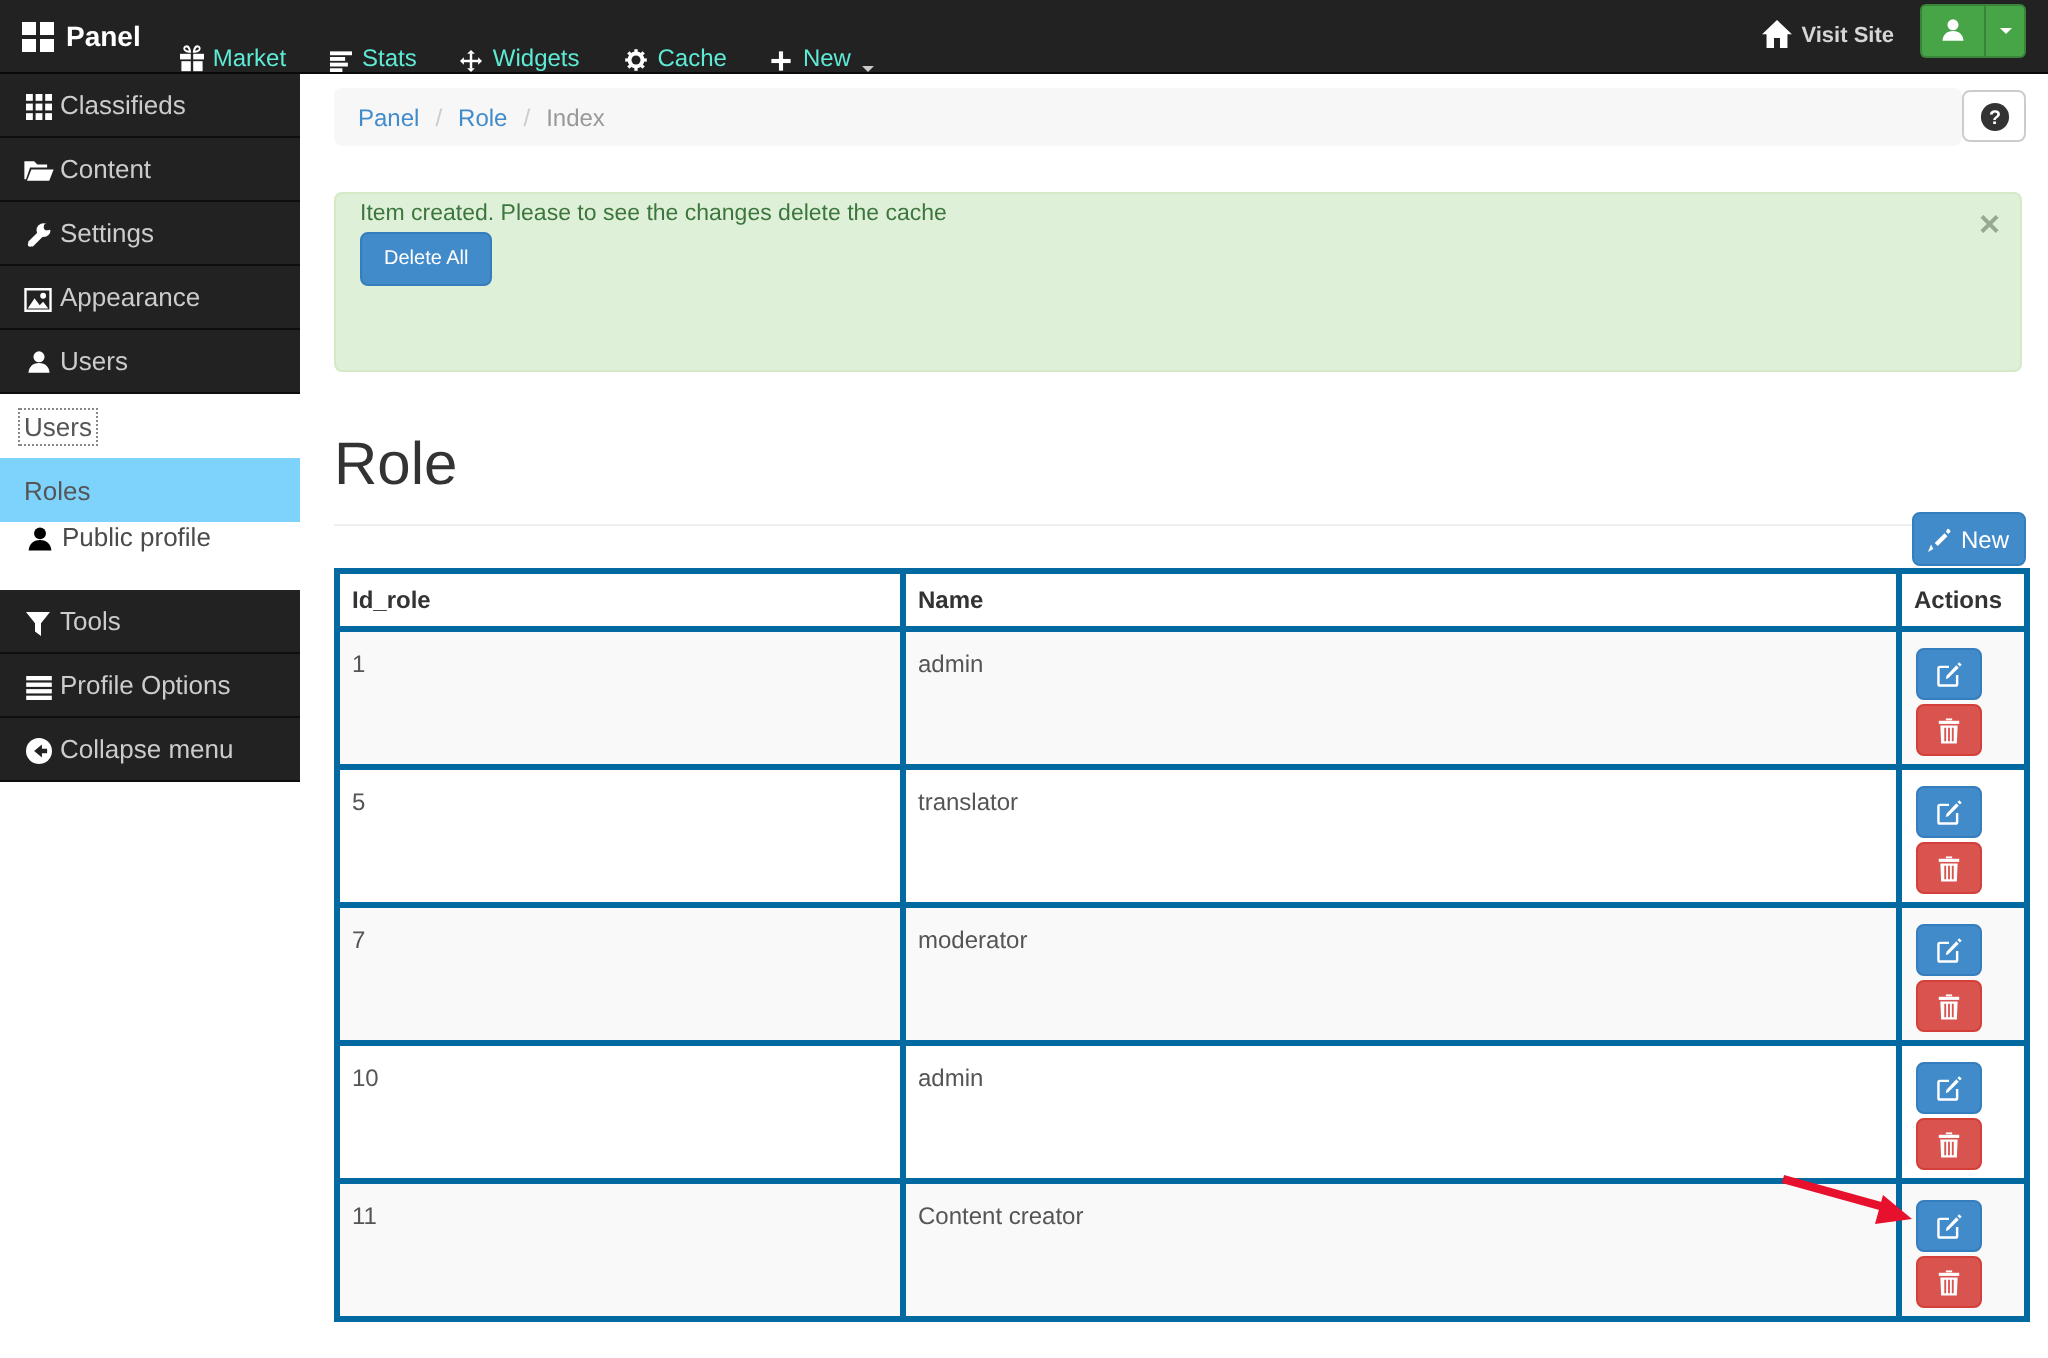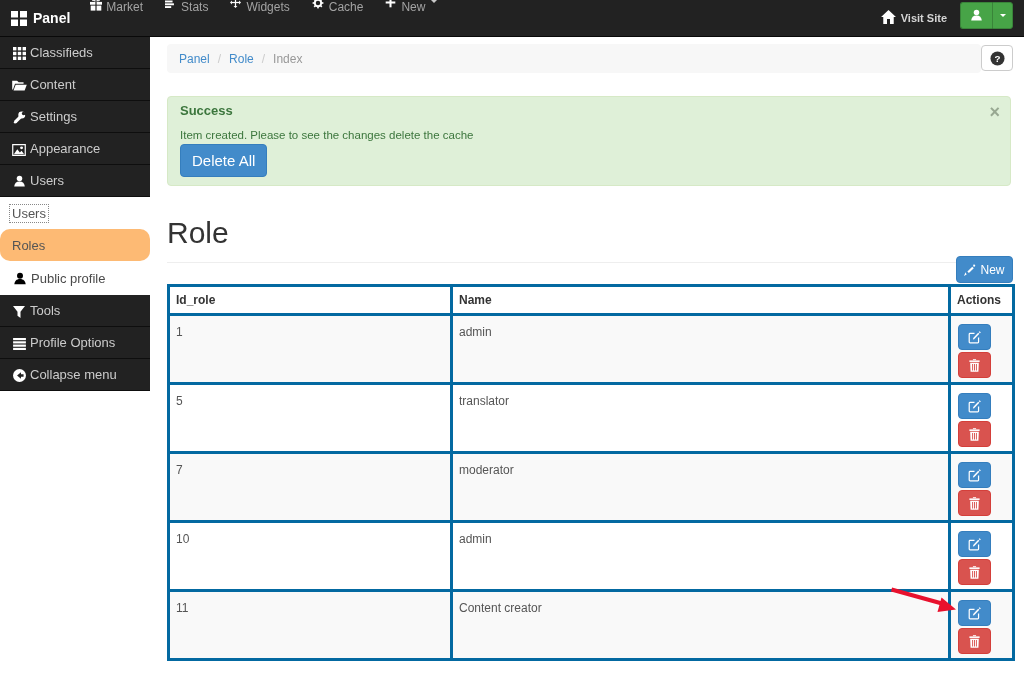--- a/index.html
+++ b/index.html
@@ -5,56 +5,56 @@
 * { margin:0; padding:0; box-sizing:content-box; }
 html,body { width:1024px; height:679px; overflow:hidden; }
 body { font-family:"Liberation Sans", sans-serif; font-size:12px; background:#fff; color:#333; position:relative; }
 svg { display:inline-block; vertical-align:middle; }
 
 
 .navbar { position:absolute; left:0; top:0; width:1024px; height:36px; background:#222; border-bottom:1px solid #090909; z-index:10; }
 .navbar-inner { display:flex; align-items:center; height:36px; white-space:nowrap; }
 .brand { color:#fff; font-size:14px; font-weight:bold; padding:0 9px 0 11px; display:flex; align-items:center; gap:6px; flex:none; }
 .topnav { display:flex; align-items:center; list-style:none; height:36px; flex:none; }
-.topnav a { color:#a3a3a3; text-decoration:none; font-size:12px; padding:0 11px; height:36px; display:flex; align-items:flex-start; gap:5px; }
+.topnav a { color:#5eead4; text-decoration:none; font-size:12px; padding:0 11px; height:36px; display:flex; align-items:flex-end; gap:5px; }
 .topnav svg { margin-top:-3px; }
 .visit svg { margin-top:-3px; }
 .nav-right { margin-left:auto; display:flex; align-items:center; flex:none;font-weight:bold; }
 .nav-right .visit { color:#d5d5d5; font-size:11px; text-decoration:none; display:flex; align-items:center; gap:5px; margin-right:77px; }
 .btn-group { display:flex; position:absolute; right:11px; top:2px; }
 .btn-green { background:#47a447; border:1px solid #398439; height:27px; display:flex; align-items:center; justify-content:center; box-sizing:border-box; }
 .btn-green.gmain { width:32px; border-radius:3px 0 0 3px; border-right:none; }
 .btn-green.car { width:21px; border-radius:0 3px 3px 0; }
 .caret { display:inline-block; width:0; height:0; border-left:3.5px solid transparent; border-right:3.5px solid transparent; border-top:3.5px solid #fff; }
 .caret.gray { border-top-color:#c9c9c9; margin-left:1px; }
 
 
 .sidebar { position:absolute; left:0; top:37px; width:150px; }
 .sidebar .item { height:31px; background:#222; border-bottom:1px solid #0e0e0e; display:flex; align-items:center; color:#ccc; font-size:13px; }
 .sidebar .item .ic { width:16px; margin:0 3px 0 11px; text-align:center; flex:none; }
 .sidebar .sub { height:32px; display:flex; align-items:center; color:#555; font-size:13px; padding-left:12px; background:#fff; }
-.sidebar .sub.active { background:#fdba74;border-radius:10px; }
+.sidebar .sub.active { background:#7dd3fc; }
 .dotted { outline:1px dotted #888; padding:1px 2px; margin-left:-2px; }
-.pubprof { height:34px; display:flex; align-items:center; background:#fff; color:#4a4a4a; font-size:13px; padding-left:13px; }
+.pubprof { height:34px; display:flex; background:#fff; color:#4a4a4a; font-size:13px; padding-left:13px; }
 .pubprof .ic { width:14px; margin-right:4px; }
 
 
 .main { position:absolute; left:150px; top:37px; width:844px; padding-left:17px; }
 .crumb-row { margin-top:7px; position:relative; }
 .breadcrumb { width:802px; background:#f7f7f7; border-radius:4px; height:29px; display:flex; align-items:center; padding-left:12px; font-size:12px; color:#999; }
 .breadcrumb a { color:#428bca; text-decoration:none; }
 .breadcrumb .sep { margin:0 8px; color:#ccc; }
 .helpbtn { position:absolute; left:814px; top:1px; width:30px; height:24px; background:#fff; border:1px solid #ccc; border-radius:4px; display:flex; align-items:center; justify-content:center; }
 
 
 .alert { margin-top:23px; background:#dff0d8; border:1px solid #d6e9c6; border-radius:4px; color:#3c763d; padding:4px 12px 14px; position:relative; height:70px; }
 .alert h4 { font-size:13px; margin-bottom:11px; margin-top:2px; }
 .alert p { font-size:11.5px; margin-bottom:3px; }
 .alert .close { position:absolute; right:10px; top:5px; color:#98a892; font-size:18px; font-weight:bold; }
-.btn-primary { background:#428bca; border:1px solid #357ebd; color:#fff; font-size:15px; border-radius:4px; font-family:"Liberation Sans",sans-serif; }
+.btn-primary { background:#428bca; border:1px solid #357ebd; color:#fff; font-size:10px; border-radius:4px; font-family:"Liberation Sans",sans-serif; }
 .btn-del { padding:7px 11px; }
 
 
 h1.page-header { font-size:30px; font-weight:normal; color:#333; margin-top:30px; padding-bottom:12px; border-bottom:1px solid #eee; }
 
 .newbtn { position:absolute; left:806px; top:219px; width:57px; height:27px; box-sizing:border-box; display:flex; align-items:center; justify-content:center; gap:4px; font-size:12px; }
 
 
 table.grid { border-collapse:collapse; table-layout:fixed; width:845px; margin-top:21px; }
 table.grid th, table.grid td { border:3px solid #0369a1; text-align:left; vertical-align:top; box-sizing:border-box; }
@@ -222,21 +222,20 @@
       </div>
   <div class="helpbtn">
         <svg width="15" height="15" viewBox="0 0 16 16">
           <circle cx="8" cy="8" r="7.5" fill="#333"></circle>
           <text x="8" y="11.6" text-anchor="middle" font-size="10.5" font-weight="bold" fill="#fff" font-family="Liberation Sans">?</text>
         </svg>
       </div>
  </div>
 
  <div class="alert">
-  <h4>Success</h4>
   <p>Item created. Please to see the changes delete the cache</p>
   <button class="btn-primary btn-del">Delete All</button>
   <span class="close">×</span>
  </div>
 
  <h1 class="page-header">Role</h1>
 
  <table class="grid">
   <tbody>
         <tr>

